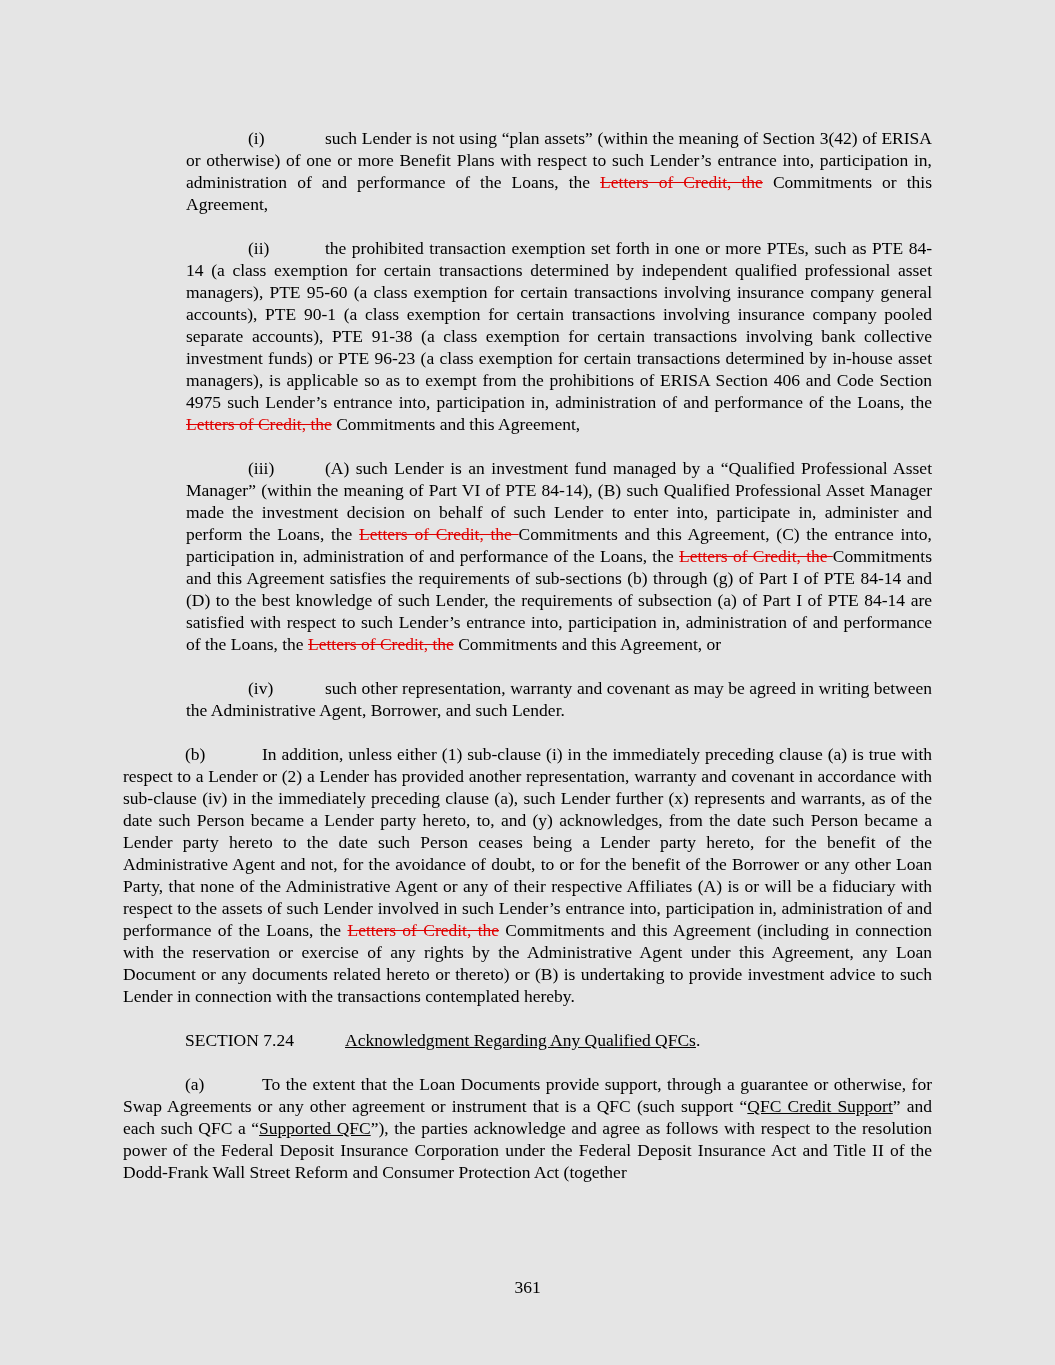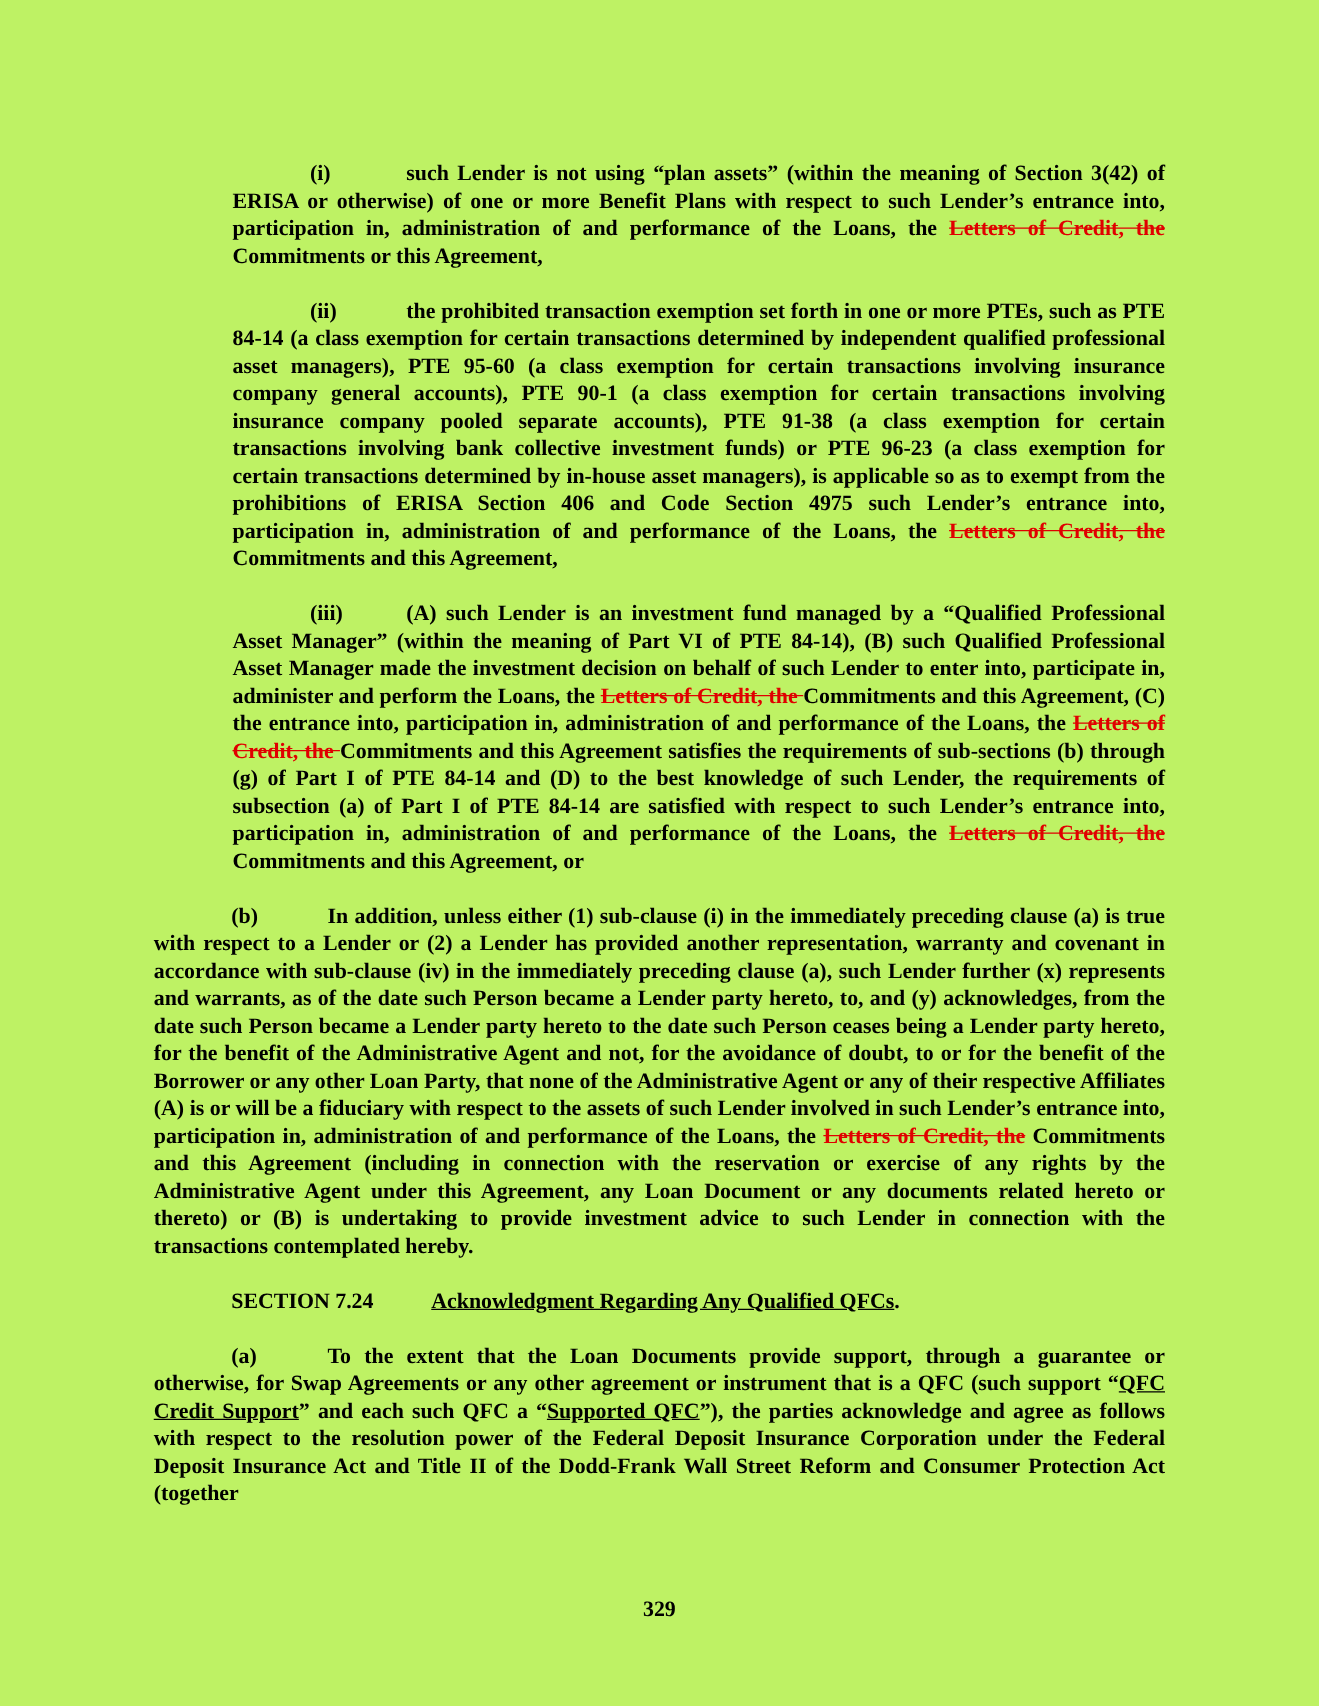--- a/index.html
+++ b/index.html
@@ -56,23 +56,24 @@
     position: absolute;
     top: 1276px;
     left: 0;
     right: 0;
     text-align: center;
   }
 </style>
 </head>
 <body>
 
-<div class="page" style="--strike-color: #e00000; background: #bef264; color: rgb(0, 0, 0); font-weight: bold;">
+<div class="page" style="--strike-color: #e00000; background: #e5e5e5; color: rgb(0, 0, 0);">
   <div class="content">
       <p class="sub"><span class="label">(i)</span><span class="n">such Lender is not using “plan assets” (within the meaning of Section 3(42) of ERISA or otherwise) of one or more Benefit Plans with respect to such Lender’s entrance into, participation in, administration of and performance of the Loans, the </span><span class="strike">Letters of Credit, the</span><span class="n"> Commitments or this Agreement,</span></p>
       <p class="sub"><span class="label">(ii)</span><span class="n">the prohibited transaction exemption set forth in one or more PTEs, such as PTE 84-14 (a class exemption for certain transactions determined by independent qualified professional asset managers), PTE 95-60 (a class exemption for certain transactions involving insurance company general accounts), PTE 90-1 (a class exemption for certain transactions involving insurance company pooled separate accounts), PTE 91-38 (a class exemption for certain transactions involving bank collective investment funds) or PTE 96-23 (a class exemption for certain transactions determined by in-house asset managers), is applicable so as to exempt from the prohibitions of ERISA Section 406 and Code Section 4975 such Lender’s entrance into, participation in, administration of and performance of the Loans, the </span><span class="strike">Letters of Credit, the</span><span class="n"> Commitments and this Agreement,</span></p>
       <p class="sub"><span class="label">(iii)</span><span class="n">(A) such Lender is an investment fund managed by a “Qualified Professional Asset Manager” (within the meaning of Part VI of PTE 84-14), (B) such Qualified Professional Asset Manager made the investment decision on behalf of such Lender to enter into, participate in, administer and perform the Loans, the </span><span class="strike">Letters of Credit, the </span><span class="n">Commitments and this Agreement, (C) the entrance into, participation in, administration of and performance of the Loans, the </span><span class="strike">Letters of Credit, the </span><span class="n">Commitments and this Agreement satisfies the requirements of sub-sections (b) through (g) of Part I of PTE 84-14 and (D) to the best knowledge of such Lender, the requirements of subsection (a) of Part I of PTE 84-14 are satisfied with respect to such Lender’s entrance into, participation in, administration of and performance of the Loans, the </span><span class="strike">Letters of Credit, the</span><span class="n"> Commitments and this Agreement, or</span></p>
+      <p class="sub"><span class="label">(iv)</span><span class="n">such other representation, warranty and covenant as may be agreed in writing between the Administrative Agent, Borrower, and such Lender.</span></p>
       <p class="body"><span class="label">(b)</span><span class="n">In addition, unless either (1) sub-clause (i) in the immediately preceding clause (a) is true with respect to a Lender or (2) a Lender has provided another representation, warranty and covenant in accordance with sub-clause (iv) in the immediately preceding clause (a), such Lender further (x) represents and warrants, as of the date such Person became a Lender party hereto, to, and (y) acknowledges, from the date such Person became a Lender party hereto to the date such Person ceases being a Lender party hereto, for the benefit of the Administrative Agent and not, for the avoidance of doubt, to or for the benefit of the Borrower or any other Loan Party, that none of the Administrative Agent or any of their respective Affiliates (A) is or will be a fiduciary with respect to the assets of such Lender involved in such Lender’s entrance into, participation in, administration of and performance of the Loans, the </span><span class="strike">Letters of Credit, the</span><span class="n"> Commitments and this Agreement (including in connection with the reservation or exercise of any rights by the Administrative Agent under this Agreement, any Loan Document or any documents related hereto or thereto) or (B) is undertaking to provide investment advice to such Lender in connection with the transactions contemplated hereby.</span></p>
       <p class="heading"><span class="label">SECTION 7.24</span><span class="u">Acknowledgment Regarding Any Qualified QFCs</span><span class="n">.</span></p>
       <p class="body"><span class="label">(a)</span><span class="n">To the extent that the Loan Documents provide support, through a guarantee or otherwise, for Swap Agreements or any other agreement or instrument that is a QFC (such support “</span><span class="u">QFC Credit Support</span><span class="n">” and each such QFC a “</span><span class="u">Supported QFC</span><span class="n">”), the parties acknowledge and agree as follows with respect to the resolution power of the Federal Deposit Insurance Corporation under the Federal Deposit Insurance Act and Title II of the Dodd-Frank Wall Street Reform and Consumer Protection Act (together</span></p>
     </div>
-  <div class="page-number">329</div>
+  <div class="page-number">361</div>
 </div>
 
 </body></html>

